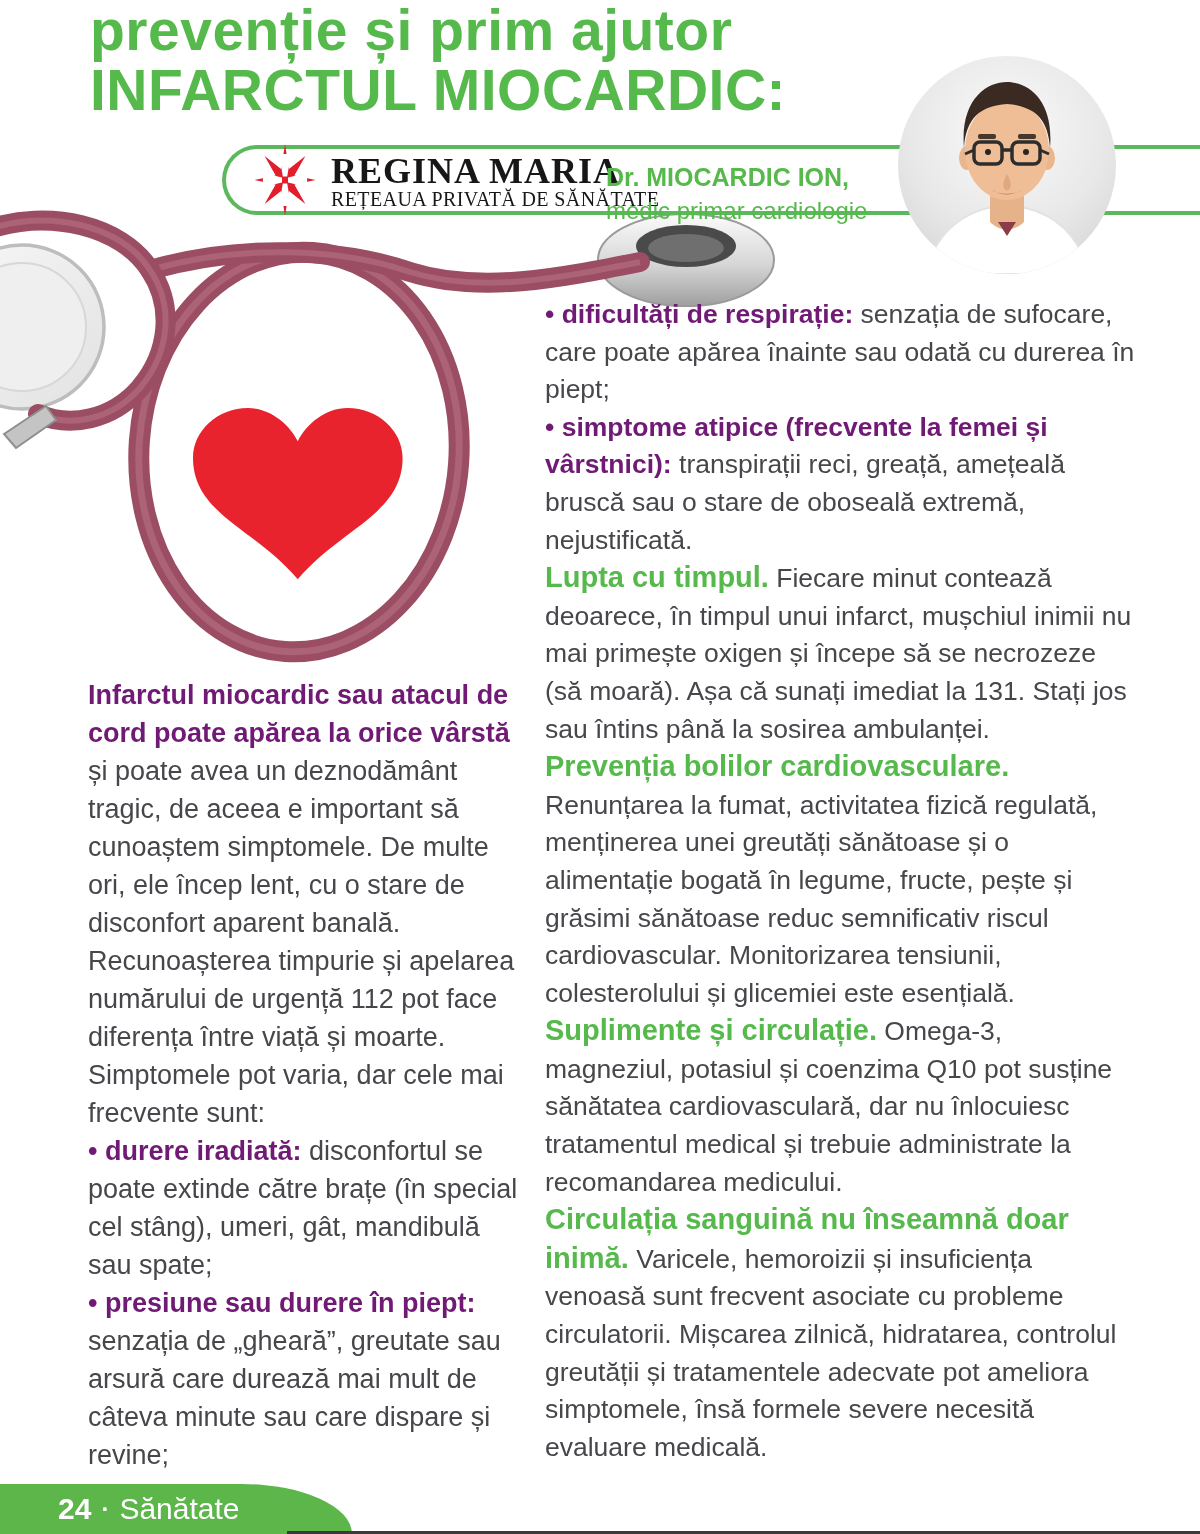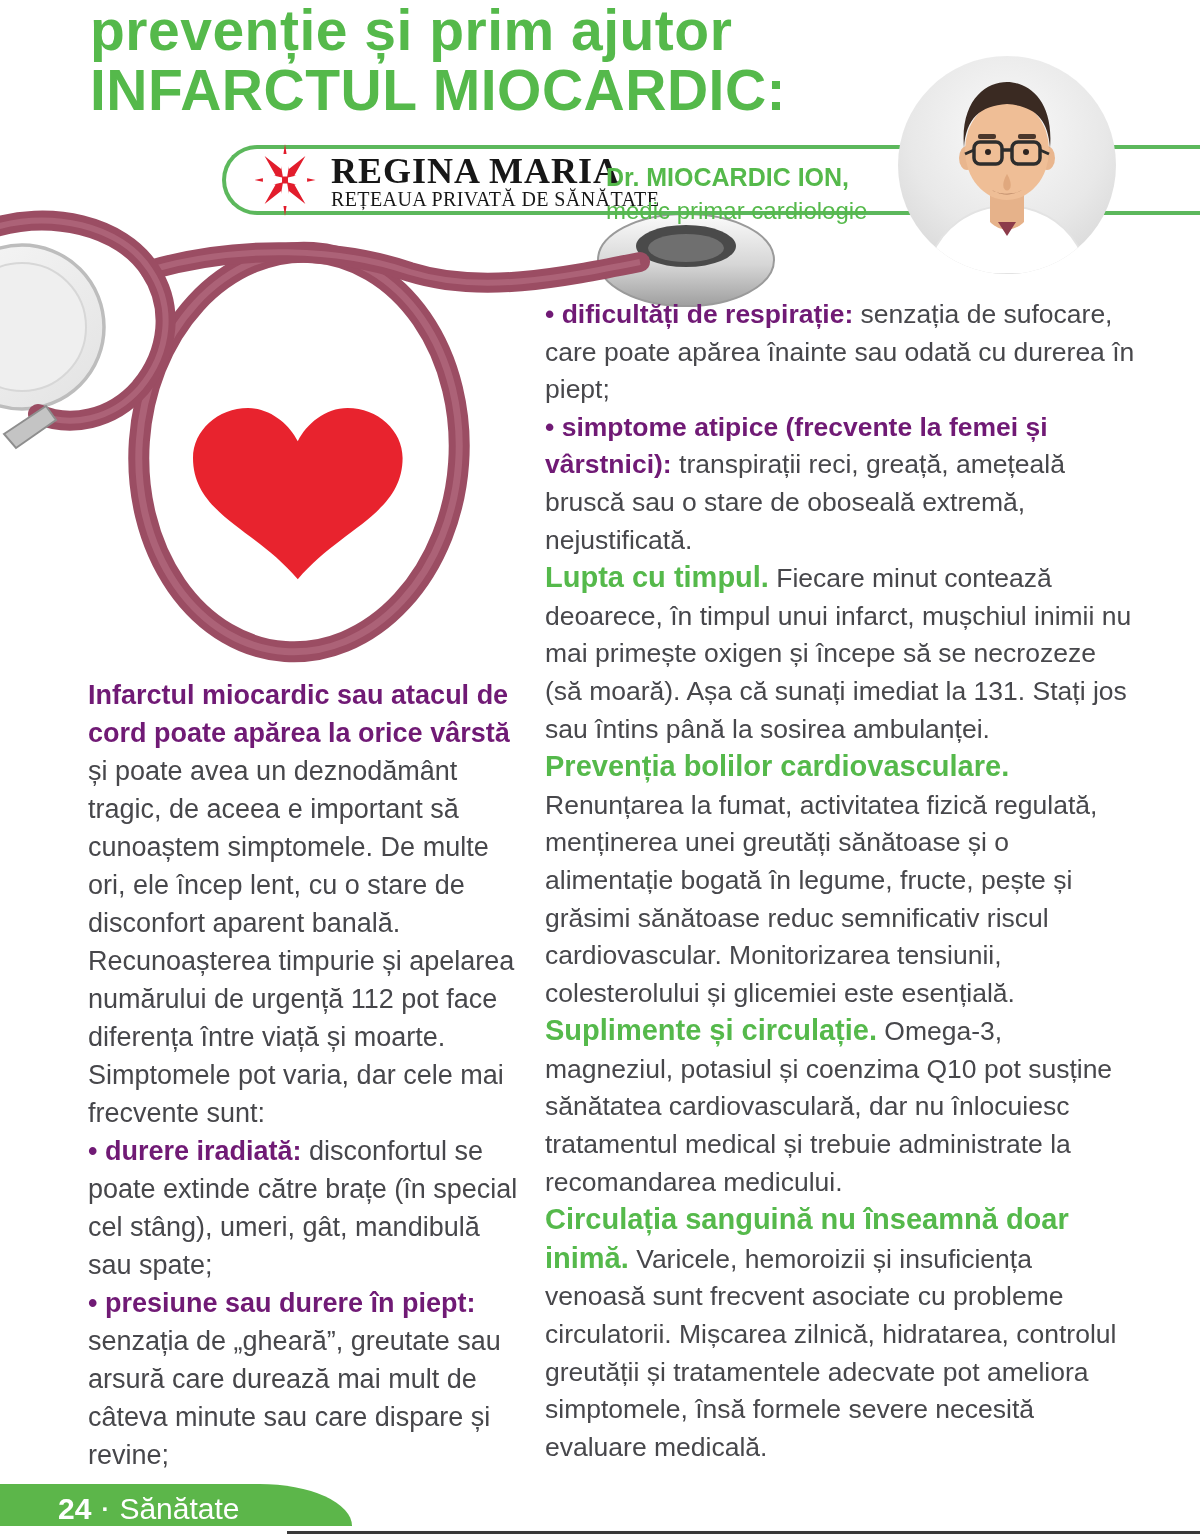--- a/index.html
+++ b/index.html
@@ -39,21 +39,21 @@
   .steth{ position:absolute; left:0; top:190px; z-index:1; }
   
   .col{ position:absolute; z-index:5; color:#47474b; }
   .col p{ margin:0; }
   .col-left{ left:88px; top:676px; width:438px; font-size:27px; line-height:38px; }
   .col-right{ left:545px; top:296px; width:590px; font-size:26.5px; line-height:37.6px; }
   .lead{ font-weight:bold; color:#701a75; }
   .ghead{ font-weight:bold; color:#55b94b; font-size:29px;margin-top:41px; }
   
   .footer-badge{
-    position:absolute; left:0; top:1484px; width:352px; height:42px;
+    position:absolute; left:0; top:1484px; width:352px; height:50px;
     background:#5cb64a; border-top-right-radius:110px 50px; z-index:6;
   }
   .footer-text{
     position:absolute; left:58px; top:8px; color:#ffffff; font-size:30px; white-space:nowrap;
   }
   .footer-text .num{ font-weight:bold; }
   .footer-text .sep{ padding:0 10px; font-weight:bold; font-size:24px; vertical-align:2px; }
   .bottom-line{ position:absolute; left:287px; right:0; bottom:0; height:3px; background:#3a3a3a; z-index:6; }
 </style>
 </head>

